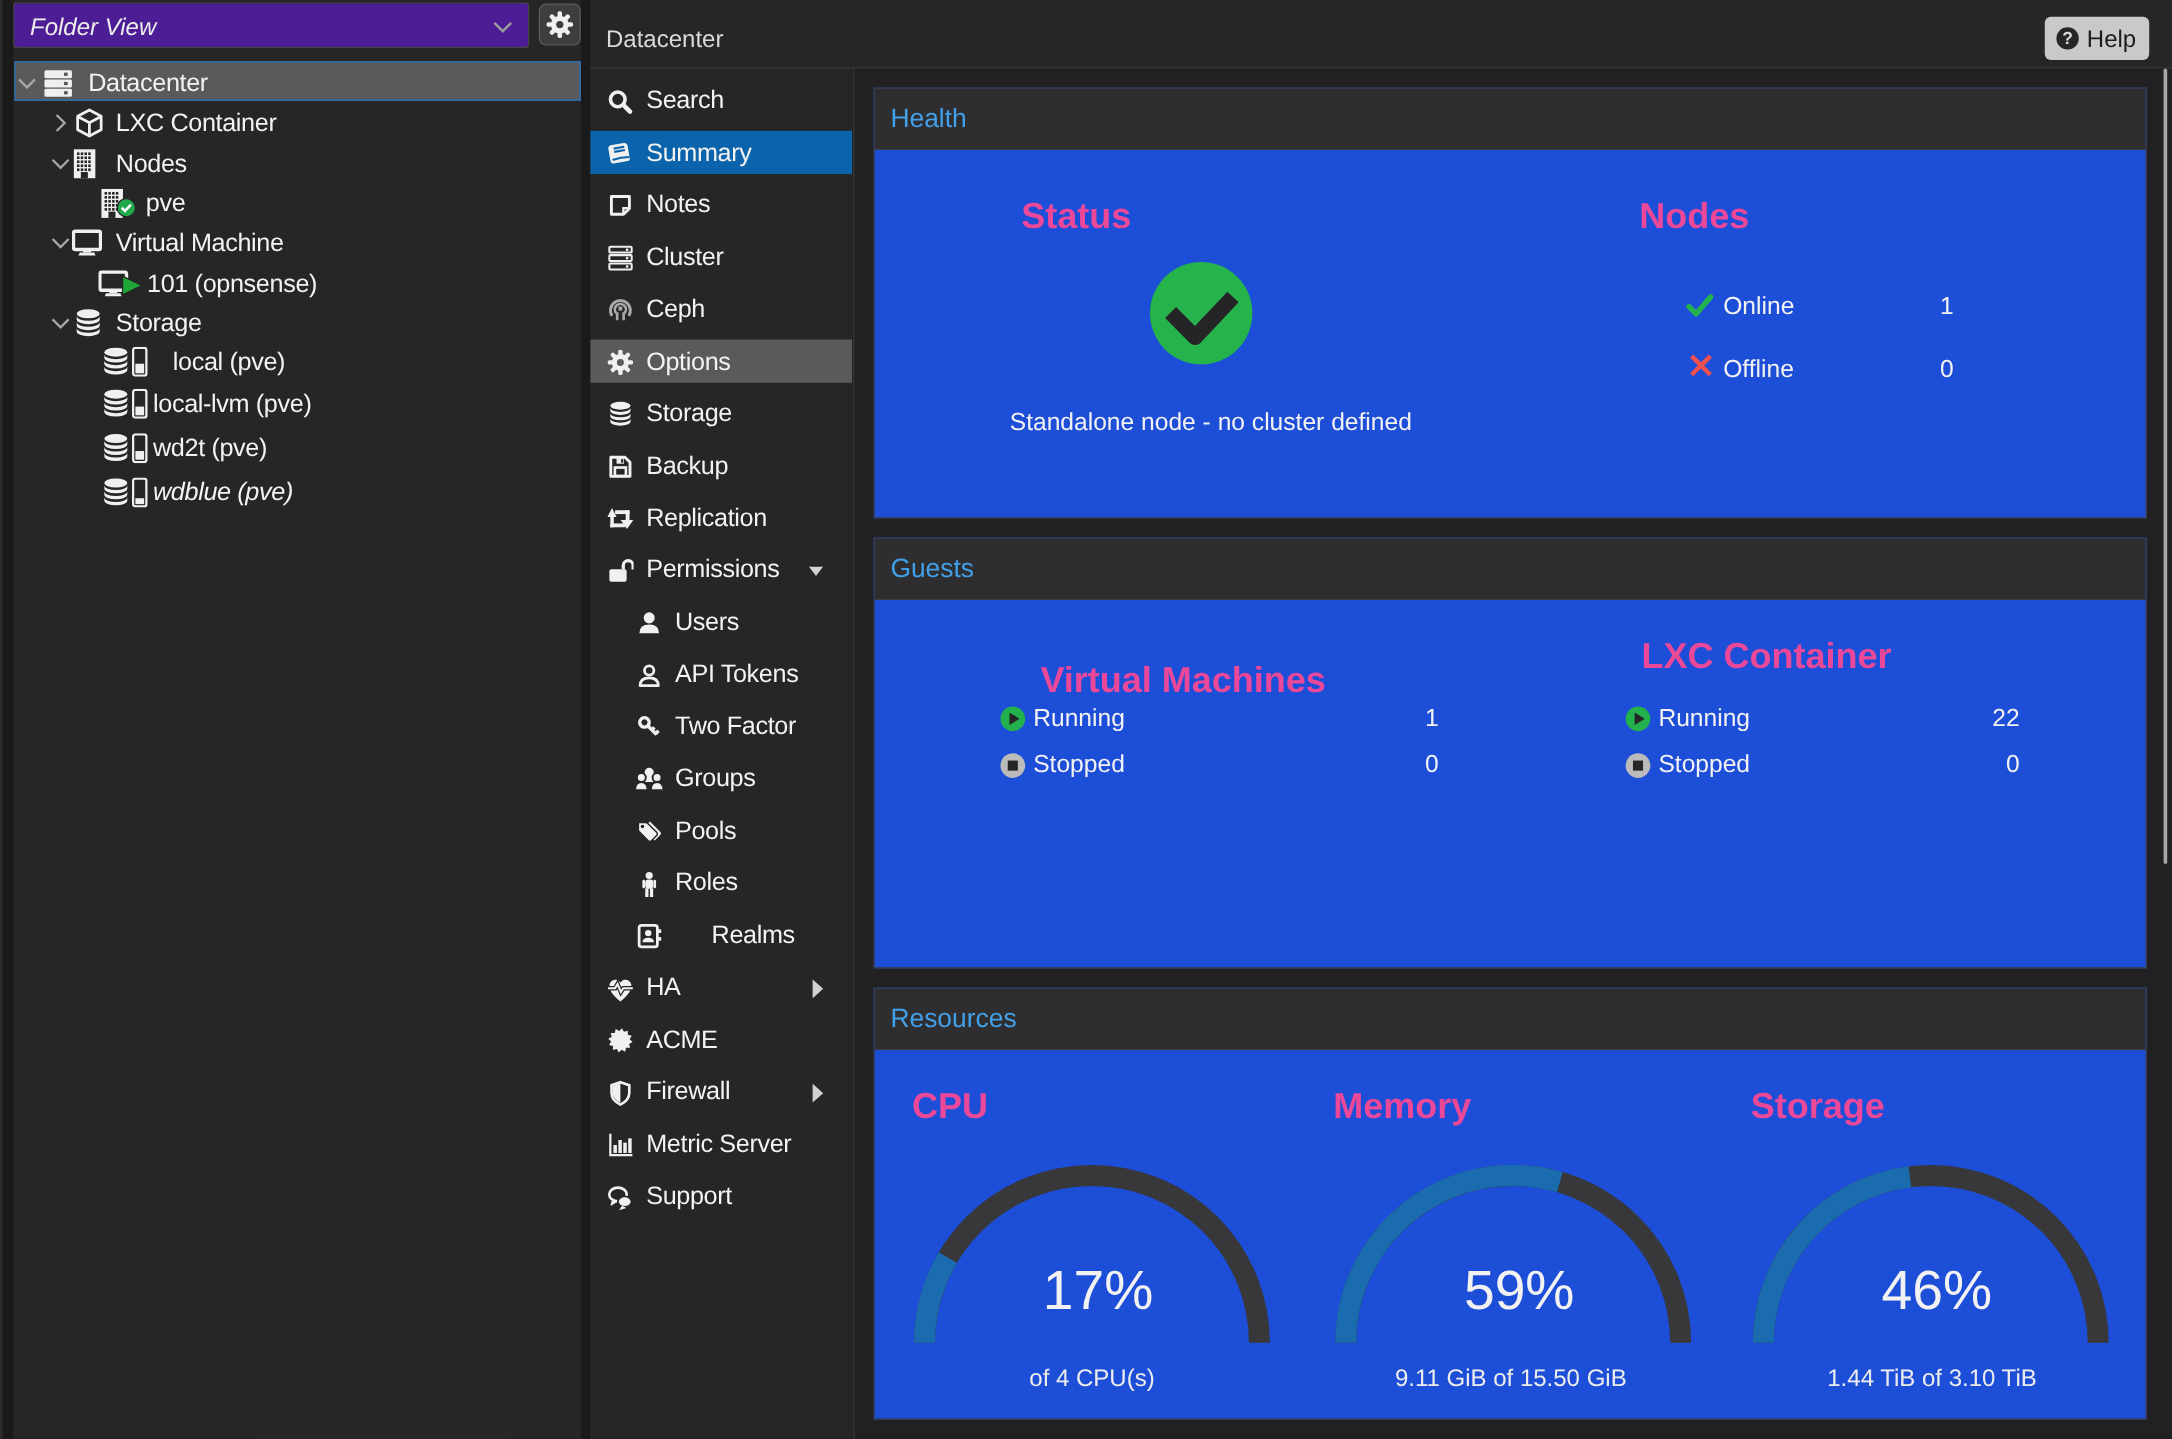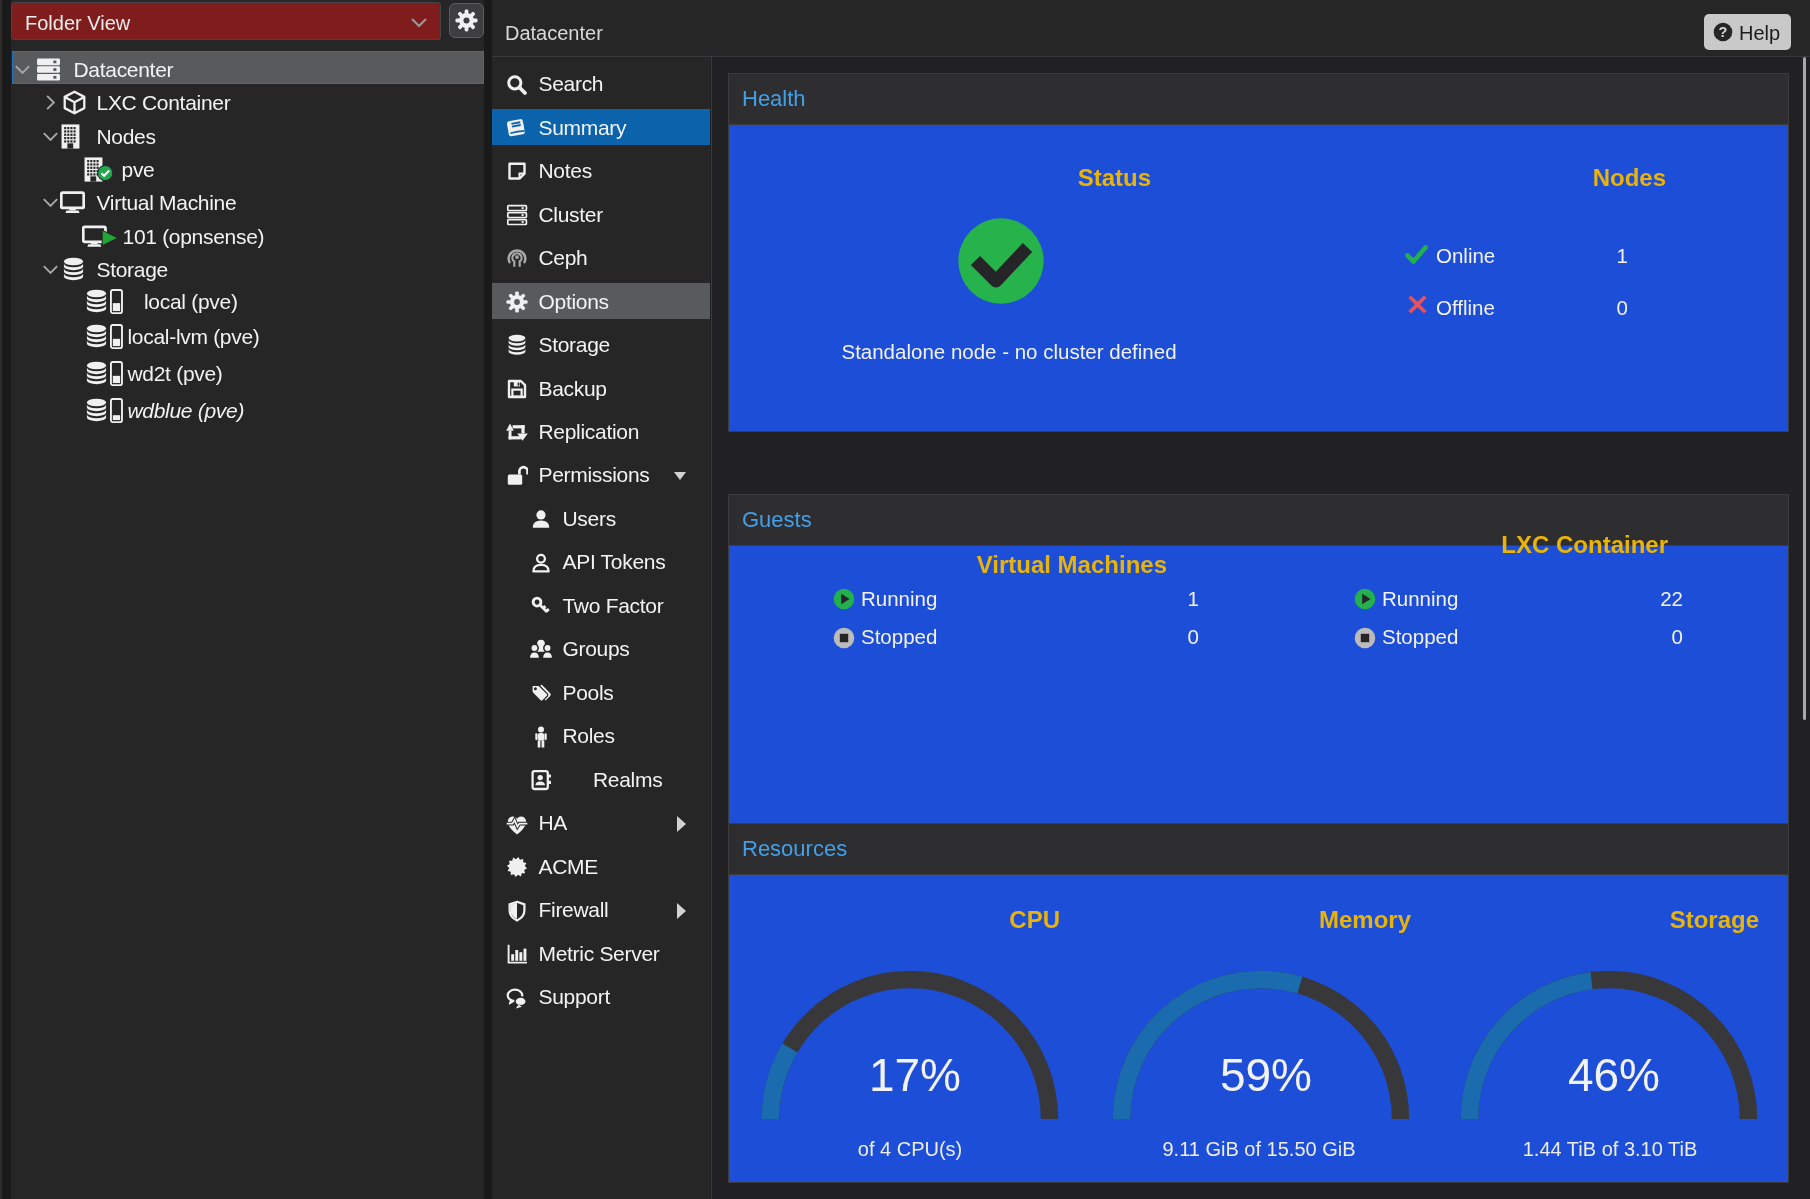--- a/index.html
+++ b/index.html
@@ -3,39 +3,39 @@
 <meta charset="utf-8">
 <style>
   * { margin:0; padding:0; box-sizing:border-box; }
   html,body { width:1810px; height:1199px; overflow:hidden; background:#1a1a1b;
     font-family:"Liberation Sans", sans-serif; }
   .abs { position:absolute; }
   .hline { height:1px; background:#3a3a3c; }
   .panel { position:absolute; left:728px; width:1061px; border:1px solid #3c3c3f; background:#1d4ed8; }
   .phead { position:absolute; left:0; top:0; right:0; height:51px; background:#2e2e30;
     border-bottom:1px solid #3c3c3f; color:#42a0e8; font-size:22px; line-height:50px; padding-left:13px; }
-  .h2 { position:absolute; font-size:24px; font-weight:bold; color:#eab308; text-align:right; width:300px; }
+  .h2 { position:absolute; font-size:30px; font-weight:bold; color:#ec4899; text-align:left; width:300px; }
   .txt { position:absolute; color:#f2f2f2; font-size:20.5px; white-space:nowrap; }
   .num { position:absolute; color:#f2f2f2; font-size:20.5px; text-align:right; width:100px; }
   .trow { position:absolute; color:#f3f3f3; font-size:21px; letter-spacing:-0.3px; white-space:nowrap; }
   .gauge-pct { position:absolute; font-size:46px; color:#f2f2f2; text-align:center; width:300px; }
   .gauge-cap { position:absolute; font-size:20px; color:#ededed; text-align:center; width:340px; }
   svg { display:block; }
 </style>
 </head>
 <body>
 
 <div class="abs" style="left:11px; top:0; width:473px; height:1199px; background:#262627;"></div>
 <div class="abs" style="left:492px; top:0; width:218px; height:1199px; background:#262627;"></div>
 <div class="abs" style="left:710px; top:0; width:1100px; height:57px; background:#262627;"></div>
 <div class="abs" style="left:710px; top:57px; width:1100px; height:1142px; background:#212123;"></div>
 <div class="abs hline" style="left:492px; top:56px; width:1318px;"></div>
 <div class="abs" style="left:711px; top:57px; width:1px; height:1142px; background:#3a3a3c;"></div>
 <div class="abs" style="left:0; top:0; width:2px; height:1199px; background:#2e2b29;"></div>
-<div class="abs" style="left:11px; top:2px; width:430px; height:38px; background:#7f1d1d; border:1px solid #454547; border-radius:3px;">
+<div class="abs" style="left:11px; top:2px; width:430px; height:38px; background:#4c1d95; border:1px solid #454547; border-radius:3px;font-style:italic;">
   <div style="position:absolute; left:13px; top:0; line-height:41px; font-size:20px; color:#ececec;">Folder View</div>
   <svg style="position:absolute; right:12px; top:14px;" width="18" height="11" viewBox="0 0 18 11">
       <polyline points="2,2 9,9 16,2" fill="none" stroke="#9a9a9a" stroke-width="2"></polyline>
     </svg>
 </div>
 <div class="abs" style="left:449px; top:3px; width:35px; height:35px; background:#3e3e40; border:1px solid #5e5e60; border-radius:6px;">
   <svg style="position:absolute; left:5px; top:5px;" width="23" height="23" viewBox="0 0 22 22">
       <circle cx="11" cy="11" r="7.1" fill="#f0f0f0"></circle>
       <rect x="9.2" y="0.4" width="3.6" height="5" rx="1.4" fill="#f0f0f0" transform="rotate(0 11 11)"></rect>
       <rect x="9.2" y="0.4" width="3.6" height="5" rx="1.4" fill="#f0f0f0" transform="rotate(45 11 11)"></rect>
@@ -53,21 +53,21 @@
     <circle cx="10" cy="10" r="9.3" fill="#262627"></circle>
     <text x="10" y="14.8" font-size="14.5" font-weight="bold" fill="#d9d9d9" text-anchor="middle" font-family="Liberation Sans, sans-serif">?</text>
   </svg>
   <div style="position:absolute; left:35px; top:0; line-height:38px; font-size:20px; color:#1c1c1c;">Help</div>
 </div>
 <div class="abs" style="left:505px; top:22px; font-size:20px; color:#d9d9d9;">Datacenter</div>
 <div class="abs" style="left:1803px; top:57px; width:3px; height:663px; background:#a8a8a8; border-radius:1.5px;"></div>
 <div class="panel" style="top:73px; height:359px;">
     <div class="phead">Health</div>
   </div>
-<div class="panel" style="top:448px; height:359px;margin-top:46px;">
+<div class="panel" style="top:448px; height:359px;">
     <div class="phead">Guests</div>
   </div>
 <div class="panel" style="top:823px; height:360px;">
     <div class="phead">Resources</div>
   </div>
 <div class="h2" style="left:851px; top:164px;">Status</div>
 <div class="h2" style="left:1366px; top:164px;">Nodes</div>
 <svg class="abs" style="left:958px; top:218px;" width="86" height="86" viewBox="0 0 86 86">
   <circle cx="43" cy="43" r="42.7" fill="#26b34c"></circle>
   <polyline points="17.5,42.5 38,63 69.5,29.5" fill="none" stroke="#252527" stroke-width="13" stroke-linecap="butt" stroke-linejoin="round"></polyline>

